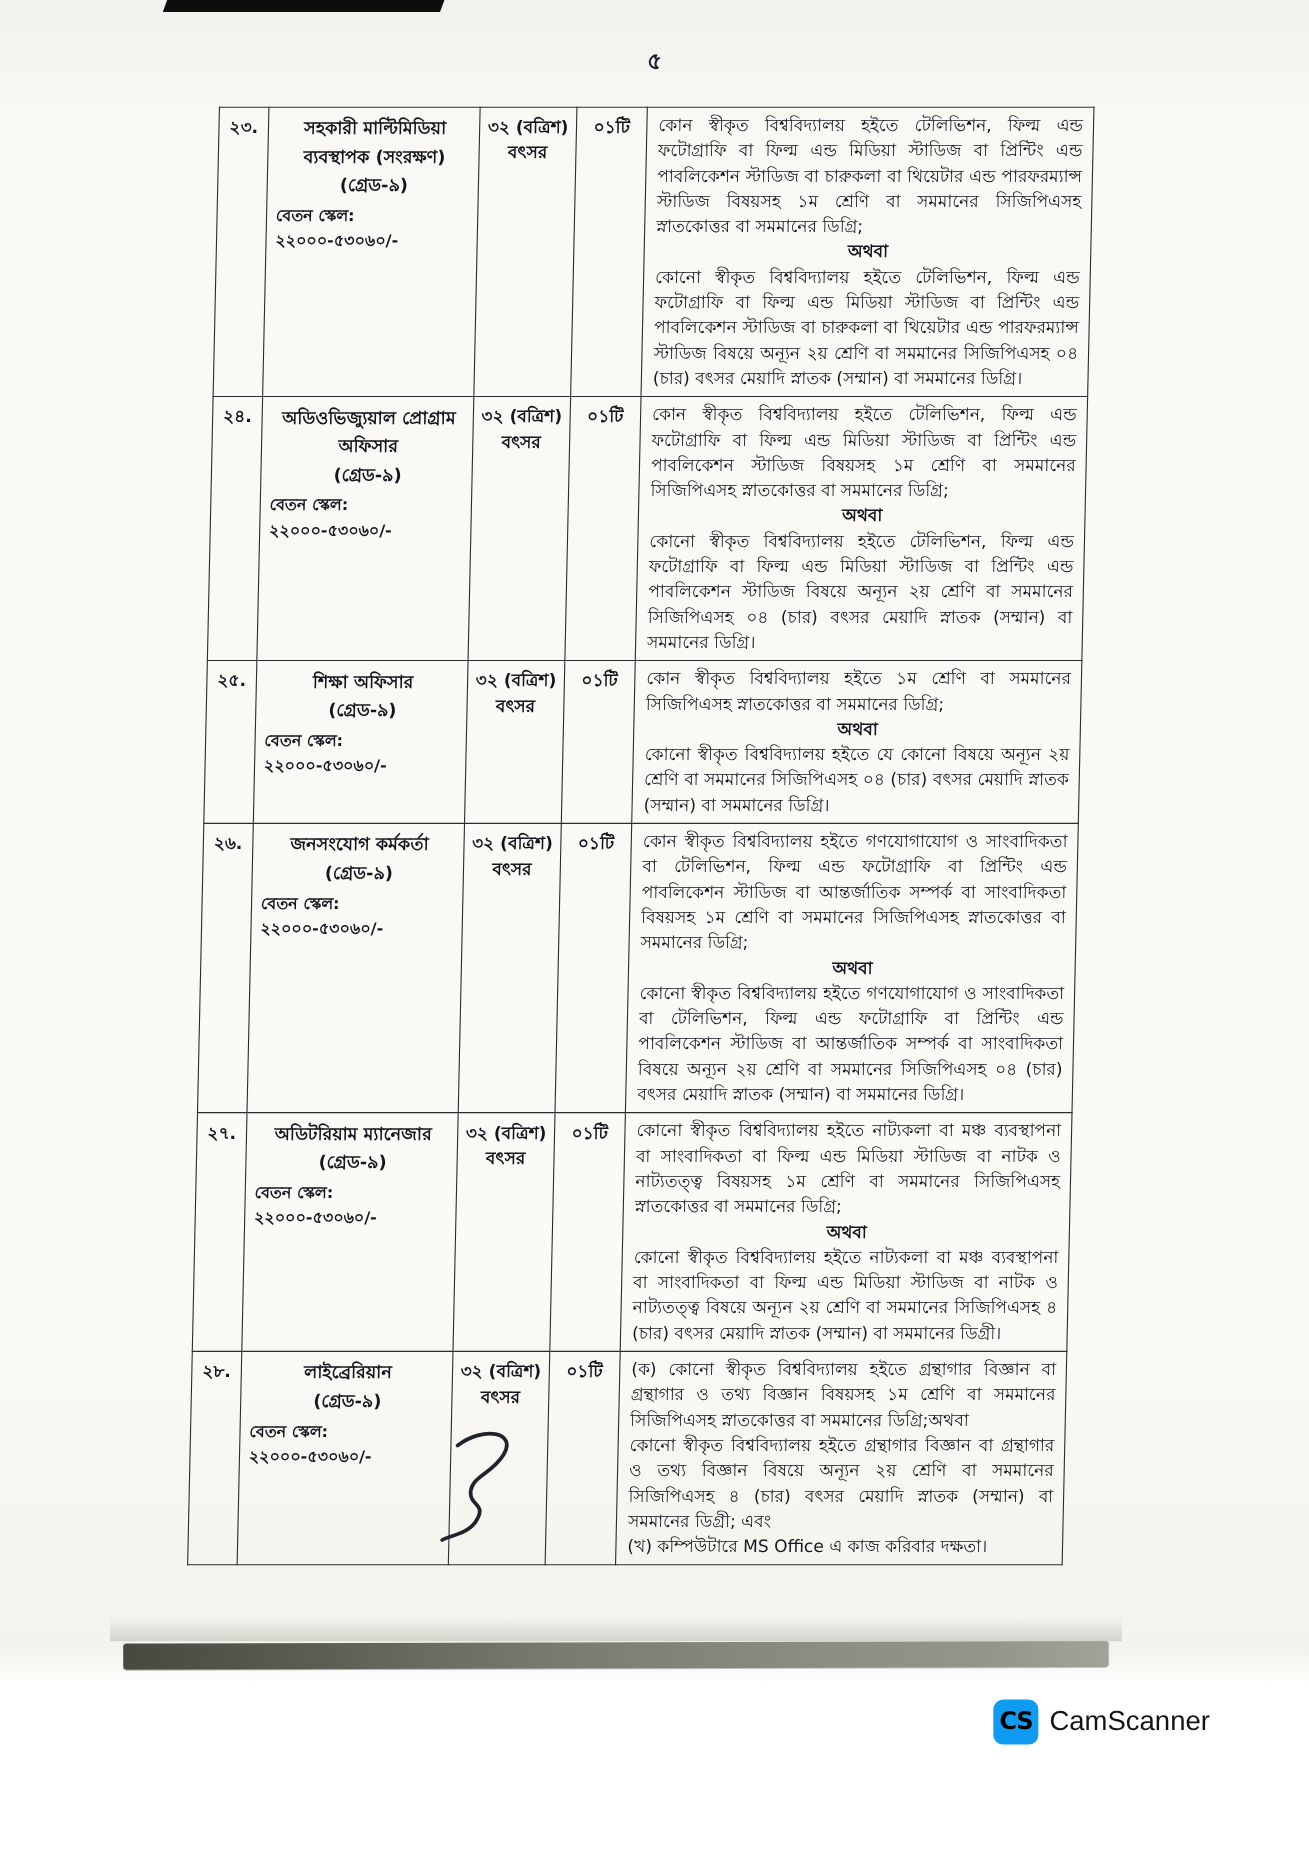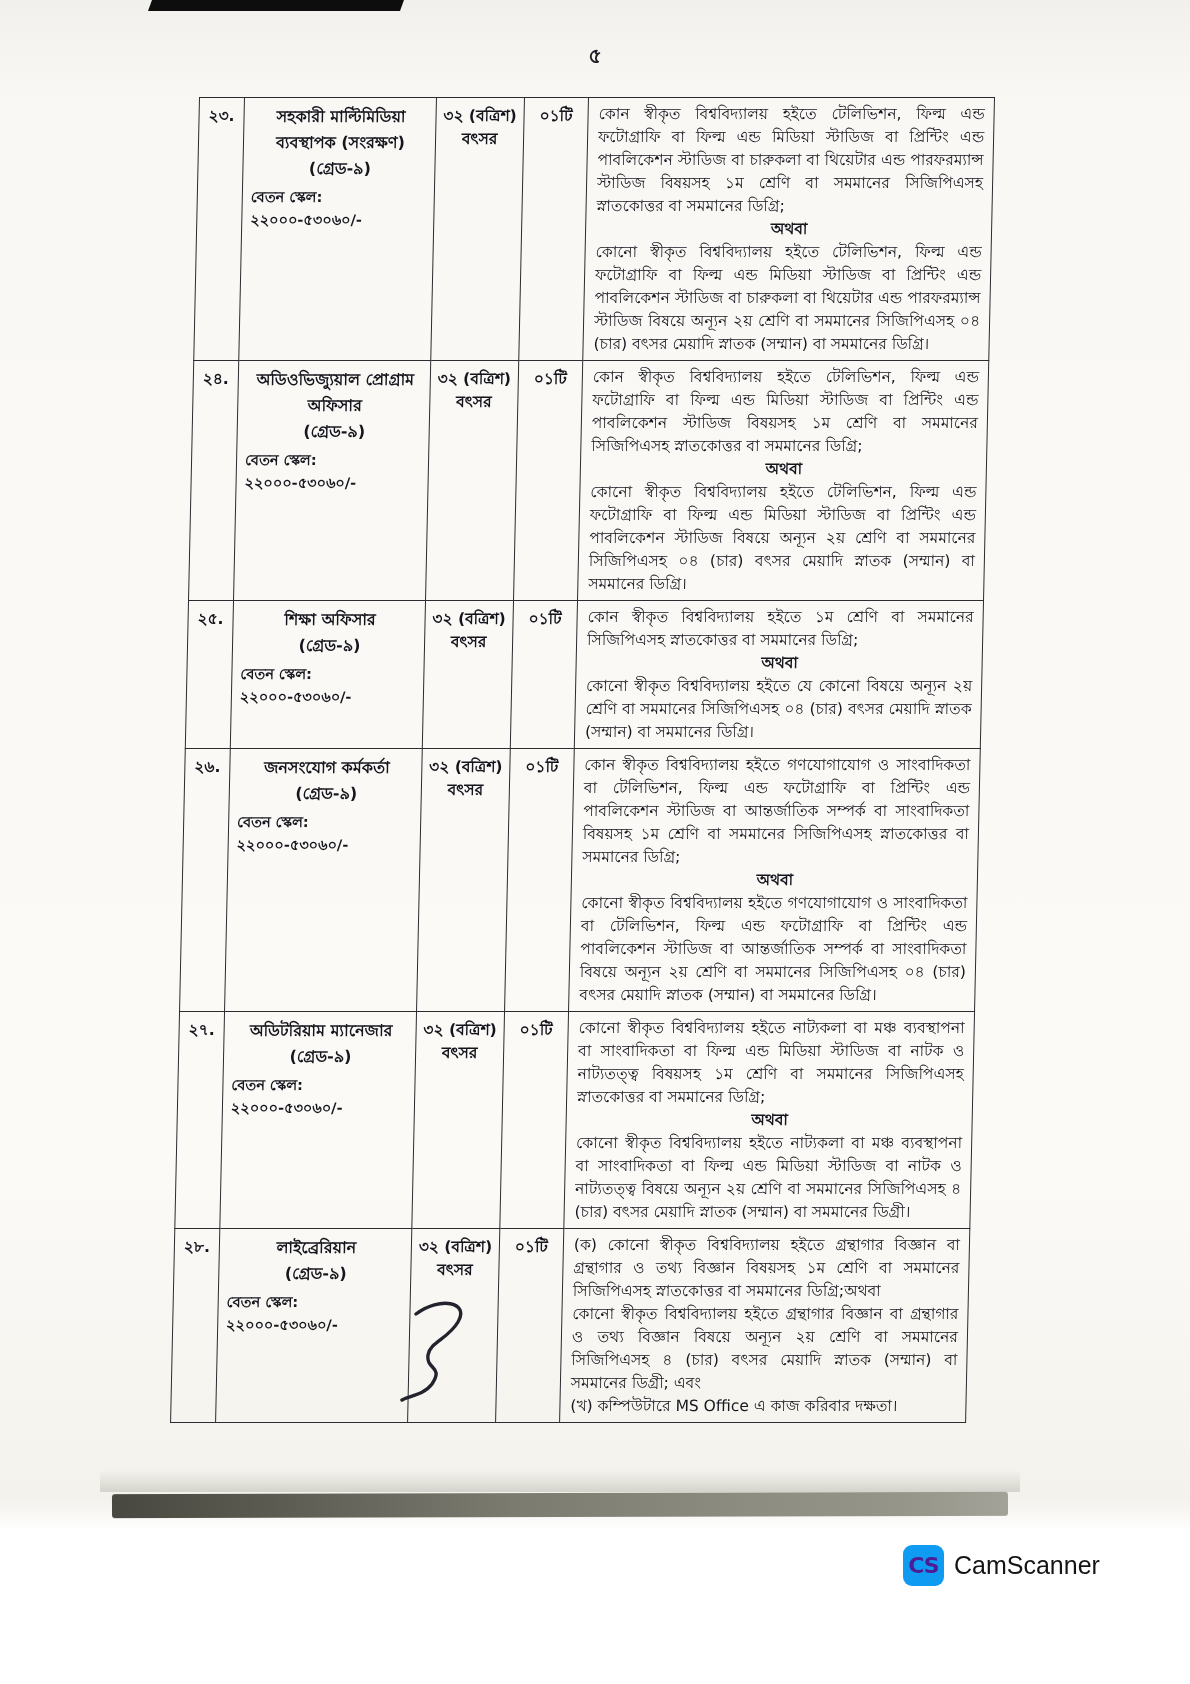--- a/index.html
+++ b/index.html
@@ -52,21 +52,21 @@
     background:linear-gradient(90deg,#494840 0%, #5c5b52 18%, #7c7b70 45%, #8d8c81 70%, #96958a 88%, #a3a298 100%);
     border-radius:3px; filter:blur(0.6px); transform:rotate(-0.15deg);
   }
   .shadow-soft {
     position:absolute; left:100px; top:1470px; width:920px; height:22px;
     background:linear-gradient(180deg, rgba(120,118,108,0) 0%, rgba(120,118,108,0.25) 100%);
   }
   .bottom-strip { position:absolute; left:0; top:1528px; width:1190px; height:156px; background:#ffffff; }
   .cs-badge {
     position:absolute; left:903px; top:1545px; width:41px; height:41px;
-    background:#0f9bf2; border-radius:9px; color:#4c1d95;
+    background:#0f9bf2; border-radius:9px; color:#000000;
     display:flex; align-items:center; justify-content:center;
     font-weight:bold; font-size:22px; letter-spacing:-1px;
   }
   .cs-text {
     position:absolute; left:954px; top:1551px; font-size:25px; color:#141414;
     font-family:"Liberation Sans",sans-serif; font-weight:400;
   }
 </style>
 </head>
 <body>

